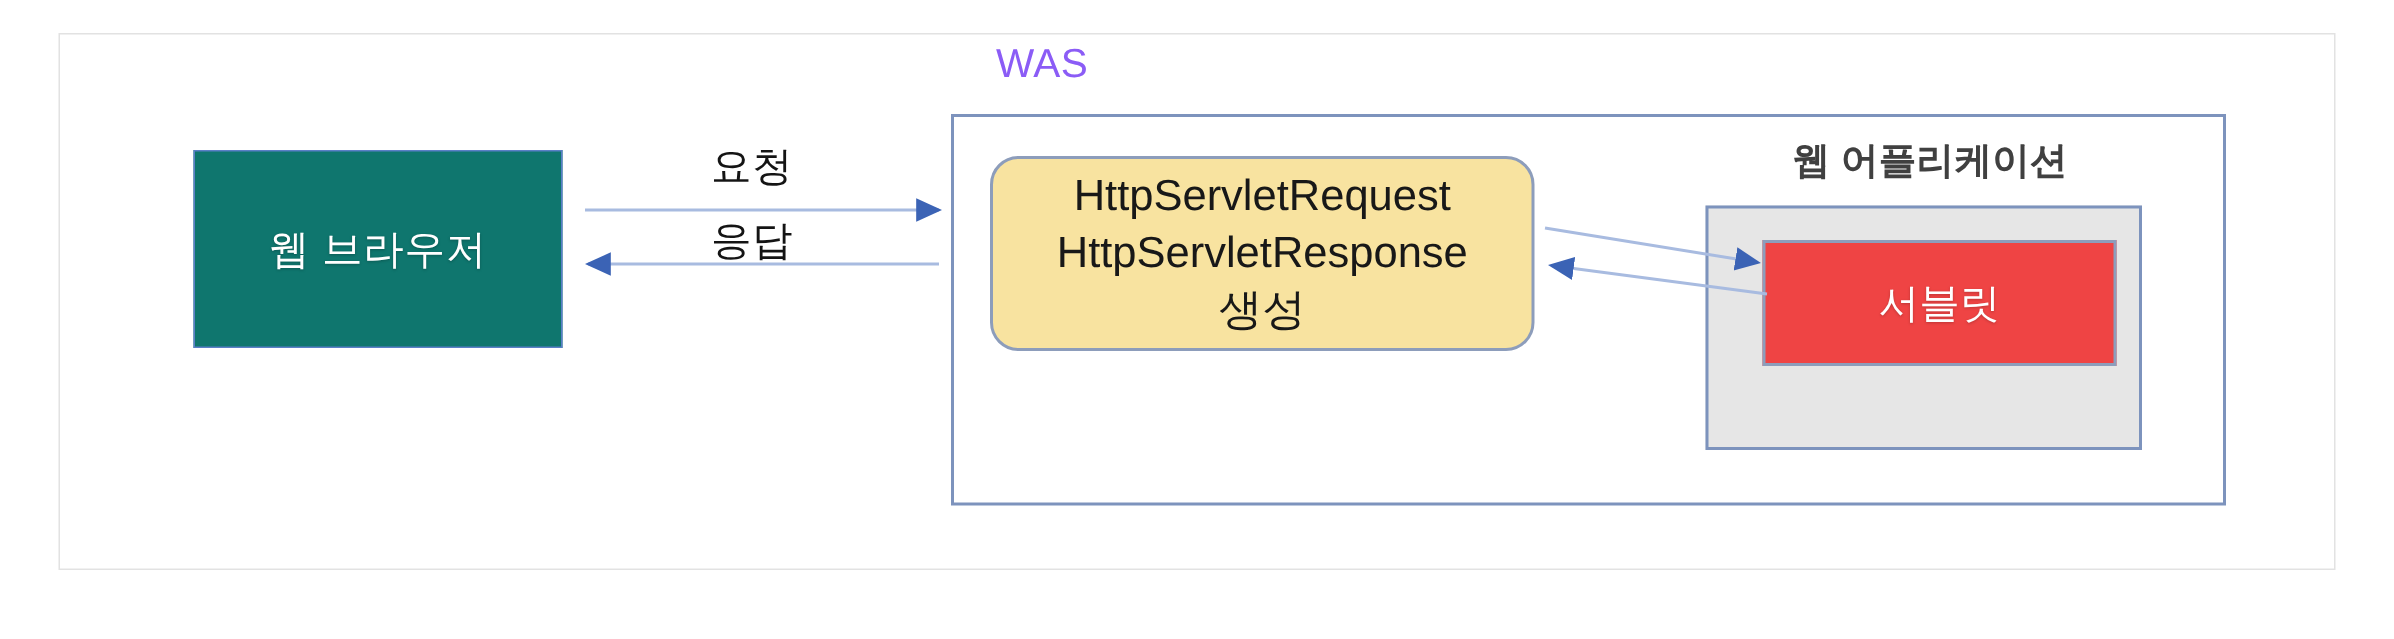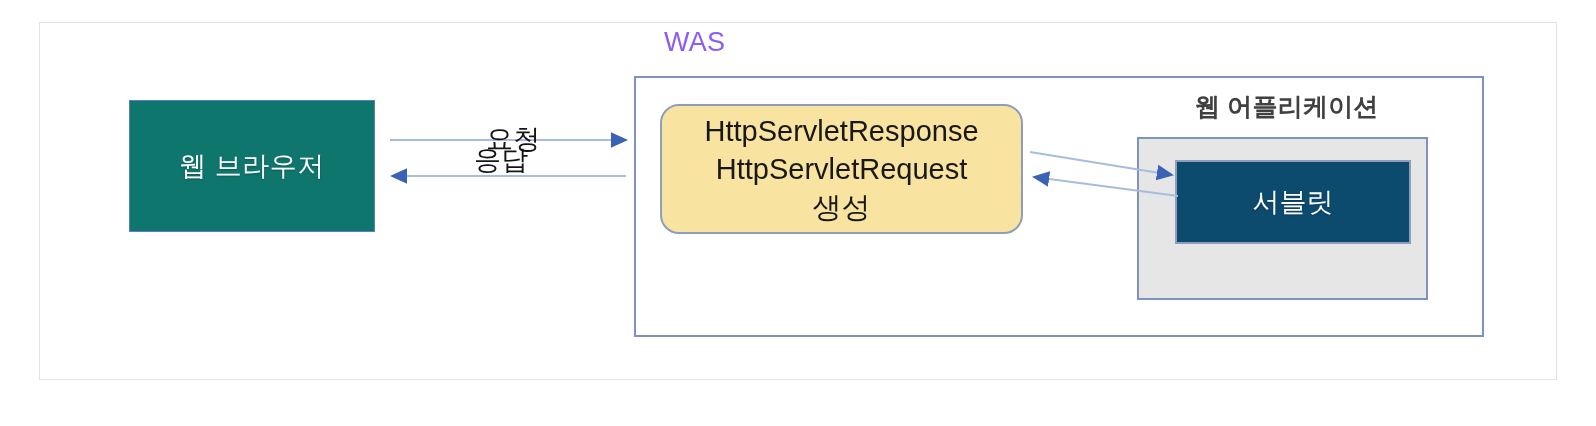--- a/index.html
+++ b/index.html
@@ -40,50 +40,50 @@
   .webapp-label{
     position:absolute;left:1195px;top:90px;font-size:25px;font-weight:bold;
     color:#404040;letter-spacing:.2px;
   }
   .webapp-box{
     position:absolute;left:1137px;top:137px;width:291px;height:163px;
     background:#E6E6E6;border:2px solid #7d93bd;box-sizing:border-box;
   }
   .servlet-box{
     position:absolute;left:1175px;top:160px;width:236px;height:84px;
-    background:#0c4a6e;border:2px solid #8d9dbb;box-sizing:border-box;
+    background:#ef4444;border:2px solid #8d9dbb;box-sizing:border-box;
     display:flex;align-items:center;justify-content:center;
     color:#ffffff;font-size:27px;text-shadow:0 1px 2px rgba(0,0,0,.22);
   }
 
   svg.arrows{position:absolute;left:0;top:0;width:1596px;height:426px;pointer-events:none;}
 
   .arrow-label{
     position:absolute;font-size:27px;color:#141414;letter-spacing:.3px;
   }
-  .lbl-request{left:486px;top:93px;margin-top:28px;}
+  .lbl-request{left:474px;top:93px;}
   .lbl-response{left:474px;top:142px;}
 </style>
 </head>
 <body>
 
 <div id="stage">
 
   <div class="outer-frame"></div>
 
   <div class="browser-box">
     <span>웹 브라우저</span>
   </div>
 
   <div class="was-label">WAS</div>
   <div class="was-box"></div>
 
   <div class="servlet-objects">
+    <span>HttpServletRequest</span>
     <span>HttpServletResponse</span>
-    <span>HttpServletRequest</span>
     <span>생성</span>
   </div>
 
   <div class="webapp-label">웹 어플리케이션</div>
   <div class="webapp-box"></div>
   <div class="servlet-box">
     <span>서블릿</span>
   </div>
 
   <svg class="arrows" viewBox="0 0 1596 426">

